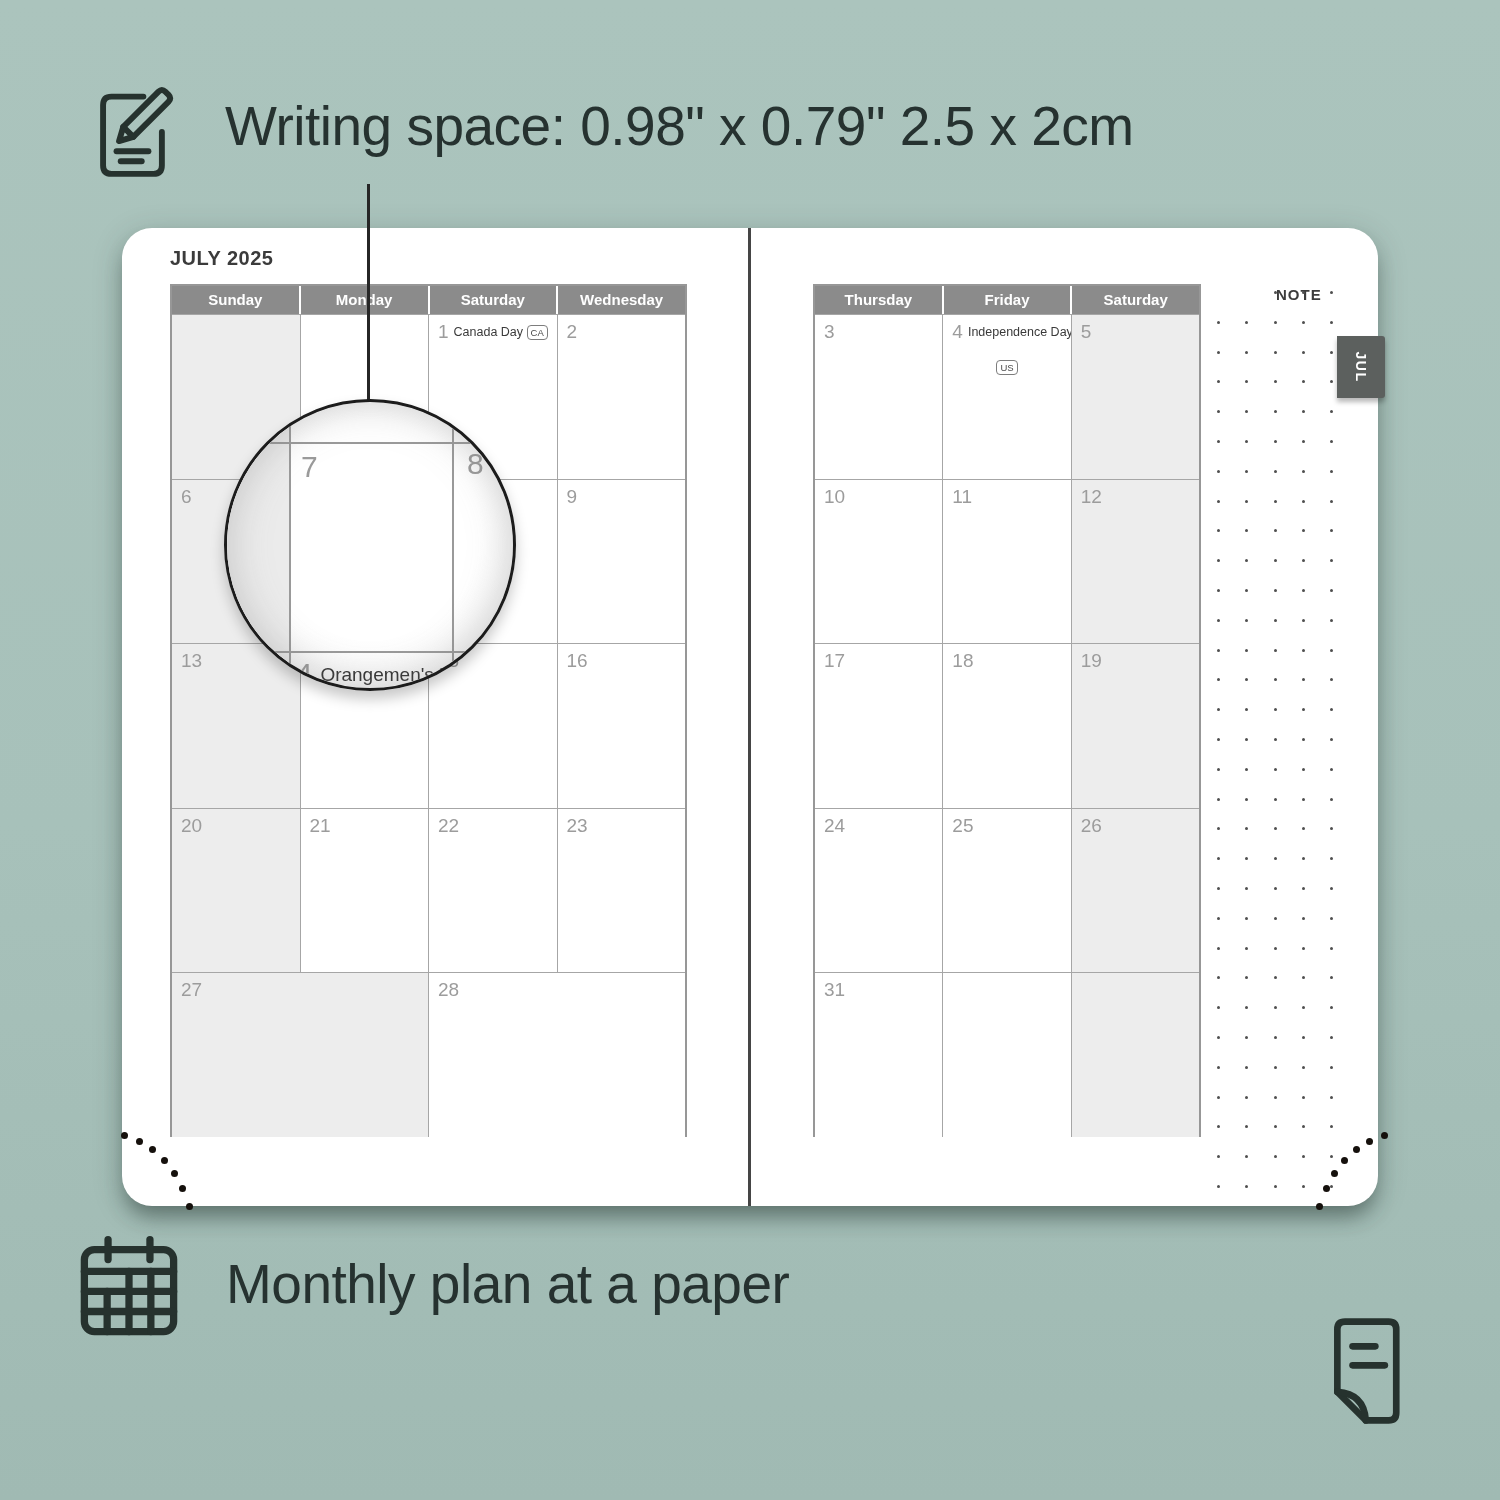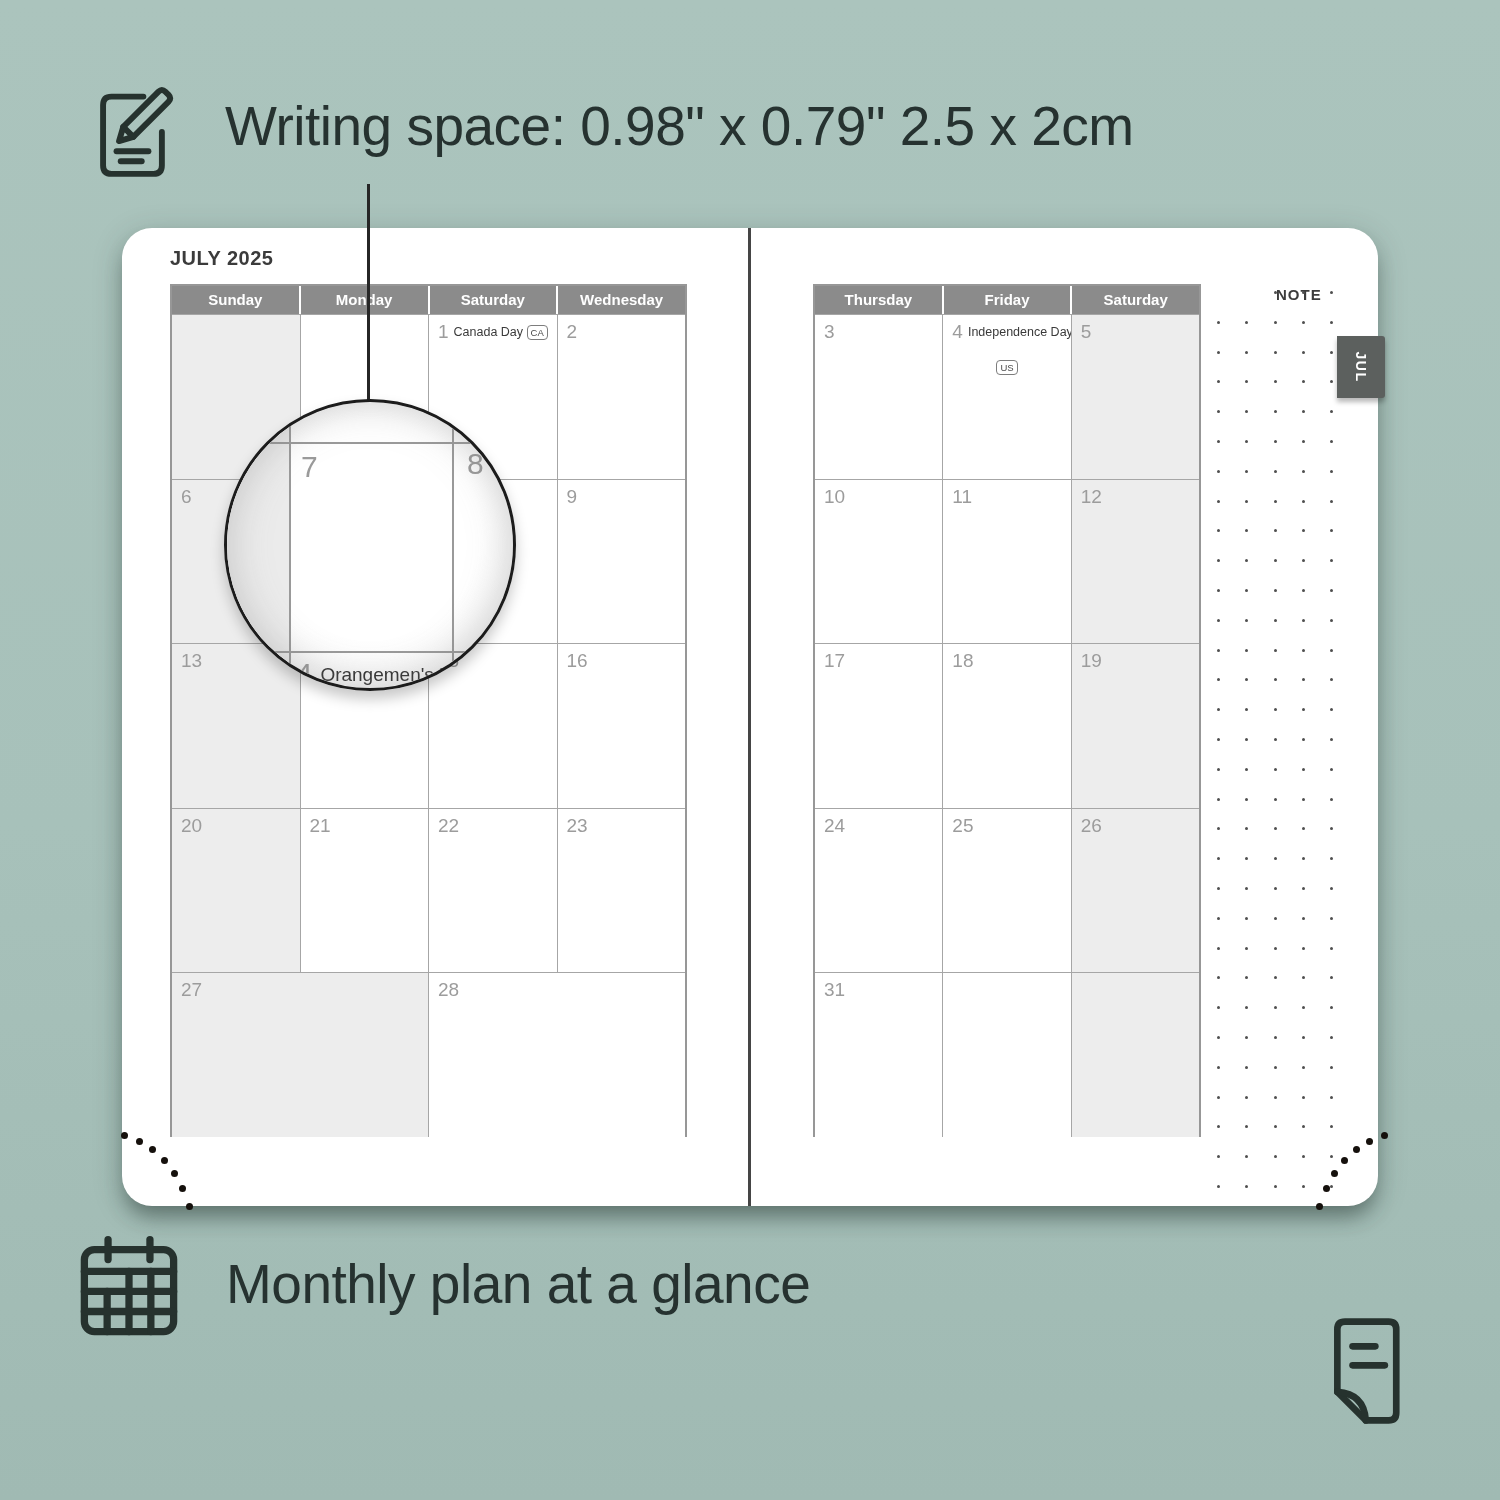--- a/index.html
+++ b/index.html
@@ -471,21 +471,21 @@
       <path d="M32,5 V27"></path>
         <path d="M78,5 V27"></path>
       <path d="M6,40 H104"></path>
       <path d="M55,40 V106"></path>
         <path d="M79,40 V106"></path>
         <path d="M31,62 V106"></path>
       <path d="M6,62 H104"></path>
         <path d="M6,84 H104"></path>
     </g>
   </svg>
-  <div class="caption" style="left:226px;top:1252px;">Monthly plan at a glance</div>
+  <div class="caption" style="left:226px;top:1252px;">Monthly plan at a paper</div>
 
   <svg class="icon-abs" style="left:1320px;top:1314px;" width="86" height="114" viewBox="0 0 90 120">
     <g fill="none" stroke="#26322e" stroke-width="7" stroke-linejoin="round" stroke-linecap="round">
       <path d="M26,8 H72 Q80,8 80,16 V104 Q80,112 72,112 H48 L18,82 V16 Q18,8 26,8 Z"></path>
       <path d="M18,82 Q46,84 48,112"></path>
       <path d="M34,34 H58"></path>
         <path d="M34,54 H68"></path>
     </g>
   </svg>
 

